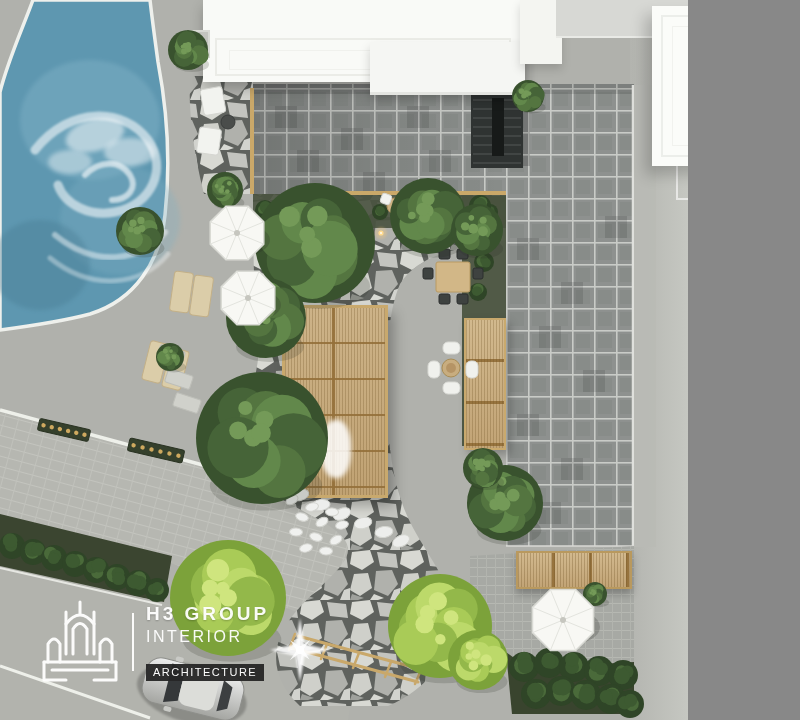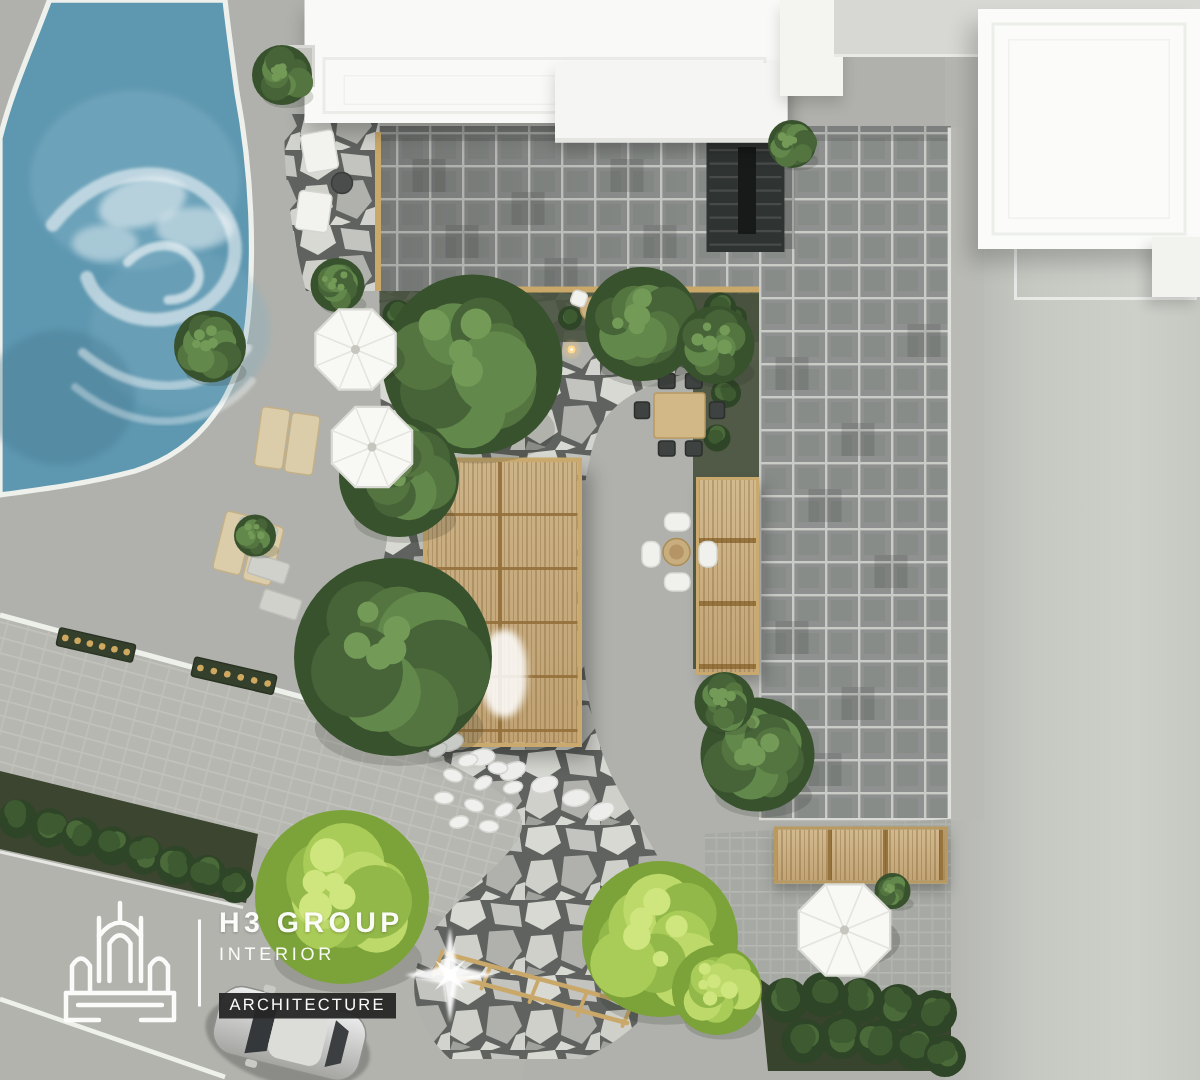--- a/index.html
+++ b/index.html
@@ -1,16 +1,16 @@
 <!DOCTYPE html>
 <html><head>
 <meta charset="utf-8">
 <style>
   html,body{margin:0;padding:0;background:#888;}
-  .canvas{position:relative;width:800px;height:720px;overflow:hidden;
+  .canvas{position:relative;width:688px;height:720px;overflow:hidden;
           background:#b0b1ac;font-family:"Liberation Sans",sans-serif;}
   .layer{position:absolute;left:0;top:0;width:800px;height:720px;}
   
   .bldg{position:absolute;background:#f9faf7;}
   .bldgA1{left:203px;top:0;width:322px;height:82px;box-shadow:0 7px 12px rgba(0,0,0,.22);}
   .bldgA1 .parapet{position:absolute;left:12px;top:38px;right:14px;bottom:6px;border:2px solid #ebece7;}
   .bldgA1 .parapet2{position:absolute;left:26px;top:50px;right:28px;bottom:12px;border:1px solid #f0f1ed;}
   .bldgA2{left:370px;top:42px;width:155px;height:50px;background:#f5f6f3;border-bottom:3px solid #e4e5e1;box-shadow:0 6px 10px rgba(0,0,0,.18);}
   .bldgEdgeL{left:520px;top:0;width:42px;height:64px;background:#f4f5f1;box-shadow:0 5px 9px rgba(0,0,0,.15);}
   .bldgSmallL{left:186px;top:30px;width:20px;height:24px;background:#c3c4bf;border:2px solid #d8d9d4;}
@@ -43,21 +43,21 @@
           repeating-linear-gradient(90deg, rgba(110,82,36,.3) 0 1px, rgba(255,255,255,0) 1px 3px),
           repeating-linear-gradient(90deg, rgba(255,255,255,0) 0 34px, rgba(148,112,58,.95) 34px 37px),
           linear-gradient(#d2b98e,#c2a476);
         border:2px solid #b9995e;box-shadow:0 5px 8px rgba(0,0,0,.25);position:absolute;}
   
   .logo{position:absolute;left:40px;top:596px;display:flex;align-items:center;gap:12px;opacity:.95;}
   .logo-icon{width:80px;height:92px;}
   .logo-divider{width:2px;height:58px;background:#fff;}
   .logo-text{display:flex;flex-direction:column;line-height:1.15;}
   .logo-company{color:#fff;font-weight:bold;font-size:19px;letter-spacing:3px;text-shadow:0 1px 2px rgba(0,0,0,.25);}
-  .logo-line1{color:#fff;font-size:12px;letter-spacing:2.5px;margin-top:3px;}
+  .logo-line1{color:#fff;font-size:16px;letter-spacing:2.5px;margin-top:3px;}
   .logo-line2{color:#fff;font-size:11px;letter-spacing:1.5px;background:#262626;padding:2px 7px;margin-top:18px;align-self:flex-start;}
 </style>
 </head>
 <body>
 
 <div class="canvas">
 
   <svg class="layer" viewBox="0 0 800 720">
     <defs>
       <pattern id="pTiles" width="22" height="22" patternUnits="userSpaceOnUse">

